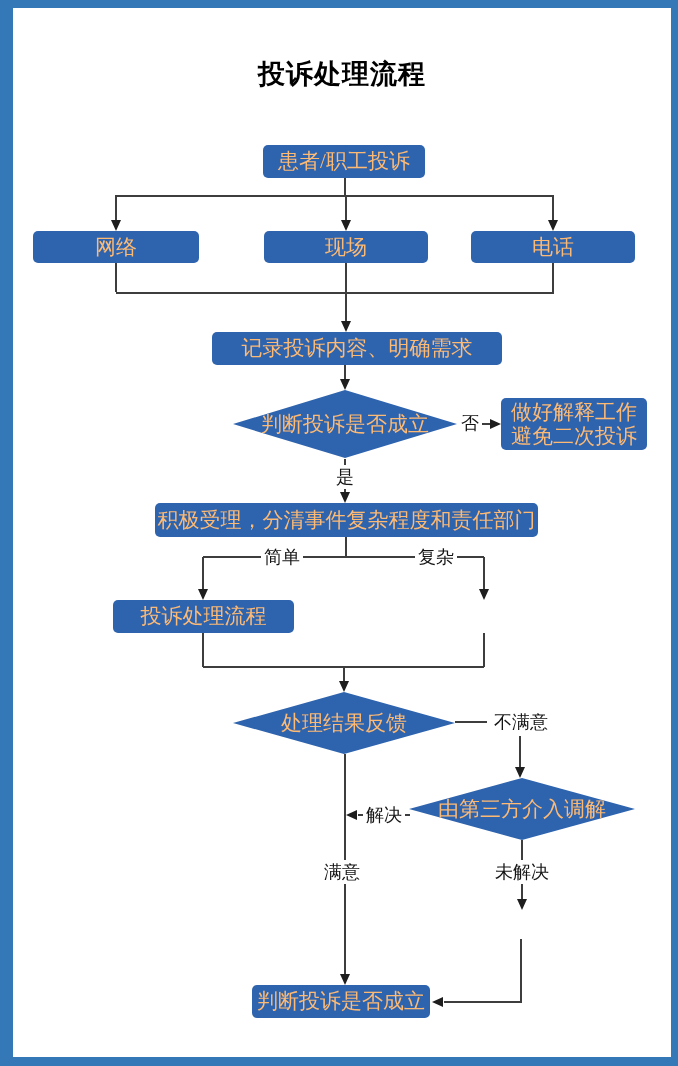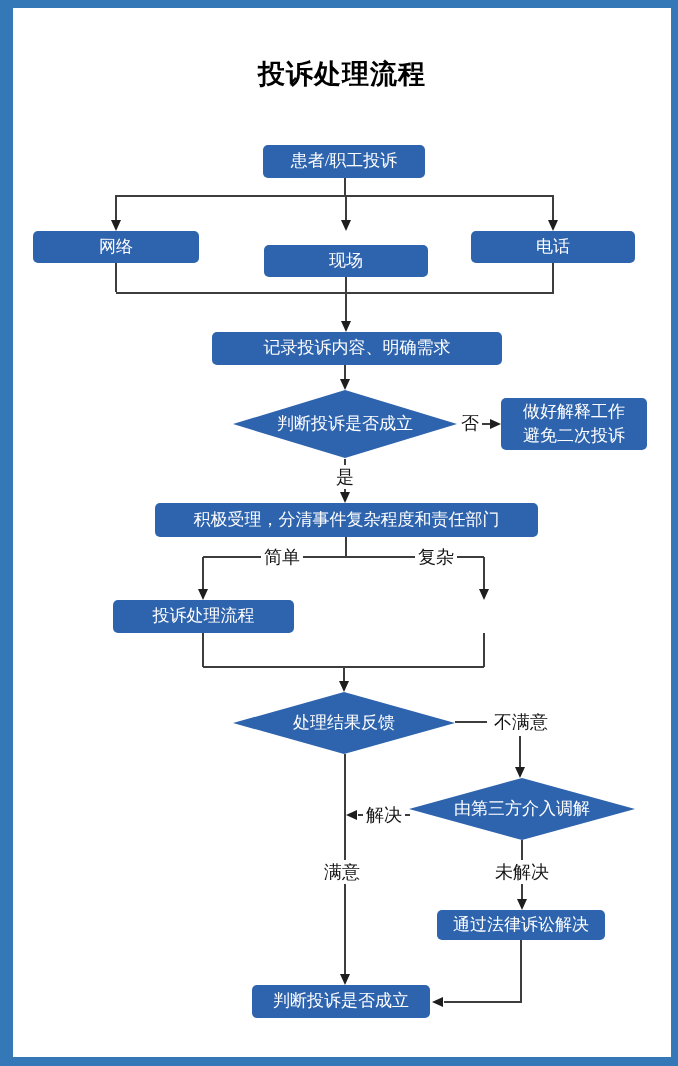--- a/index.html
+++ b/index.html
@@ -16,21 +16,21 @@
   }
   .frame{
     position:absolute;inset:0;border-style:solid;border-color:var(--frame);
     border-width:8px 7px 9px 13px;box-sizing:border-box;pointer-events:none;z-index:50;
   }
   .title{
     position:absolute;left:13px;right:7px;top:56px;text-align:center;
     font-size:27px;font-weight:600;color:#000;z-index:10;letter-spacing:1px;
   }
   .node{
-    position:absolute;background:var(--node-fill);color:#ffffff;font-size:17px;
+    position:absolute;background:var(--node-fill);color:#fdba74;font-size:21px;
     display:flex;align-items:center;justify-content:center;text-align:center;
     border-radius:5px;z-index:10;box-sizing:border-box;line-height:1.35;
   }
   .diamond{
     border-radius:0;
     clip-path:polygon(50% 0,100% 50%,50% 100%,0 50%);
   }
   .multiline{white-space:pre-line;line-height:24px;}
   .h-line{position:absolute;height:1.5px;background:var(--line);z-index:1;}
   .v-line{position:absolute;width:1.5px;background:var(--line);z-index:1;}
@@ -46,31 +46,30 @@
 </head>
 <body>
 
 <div class="stage">
   <div class="frame"></div>
 
   <div class="title">投诉处理流程</div>
 
   <div class="node" style="left:263px;top:145px;width:162px;height:33px">患者/职工投诉</div>
   <div class="node" style="left:33px;top:231px;width:166px;height:32px">网络</div>
-  <div class="node" style="left:264px;top:245px;width:164px;height:32px">现场</div>
+  <div class="node" style="left:264px;top:231px;width:164px;height:32px">现场</div>
   <div class="node" style="left:471px;top:231px;width:164px;height:32px">电话</div>
   <div class="node" style="left:212px;top:332px;width:290px;height:33px">记录投诉内容、明确需求</div>
   <div class="node diamond" style="left:233px;top:390px;width:224px;height:68px">判断投诉是否成立</div>
   <div class="node" style="left:155px;top:503px;width:383px;height:34px">积极受理，分清事件复杂程度和责任部门</div>
   <div class="node multiline" style="left:501px;top:398px;width:146px;height:52px">做好解释工作
 避免二次投诉</div>
   <div class="node" style="left:113px;top:600px;width:181px;height:33px">投诉处理流程</div>
   <div class="node diamond" style="left:233px;top:692px;width:222px;height:62px">处理结果反馈</div>
   <div class="node diamond" style="left:409px;top:778px;width:226px;height:62px">由第三方介入调解</div>
-  <div class="node" style="left:437px;top:910px;width:168px;height:30px">通过法律诉讼解决</div>
   <div class="node" style="left:252px;top:985px;width:178px;height:33px">判断投诉是否成立</div>
 
   <div class="v-line" style="left:344.3px;top:178px;height:17px"></div>
   <div class="h-line" style="left:116px;top:195px;width:438px"></div>
   <div class="v-line" style="left:115.3px;top:195px;height:25px"></div>
   <div class="v-line" style="left:345.3px;top:195px;height:25px"></div>
   <div class="v-line" style="left:552.3px;top:195px;height:25px"></div>
   <div class="v-line" style="left:115.3px;top:263px;height:29px"></div>
   <div class="v-line" style="left:552.3px;top:263px;height:29px"></div>
   <div class="h-line" style="left:116px;top:292px;width:438px"></div>

